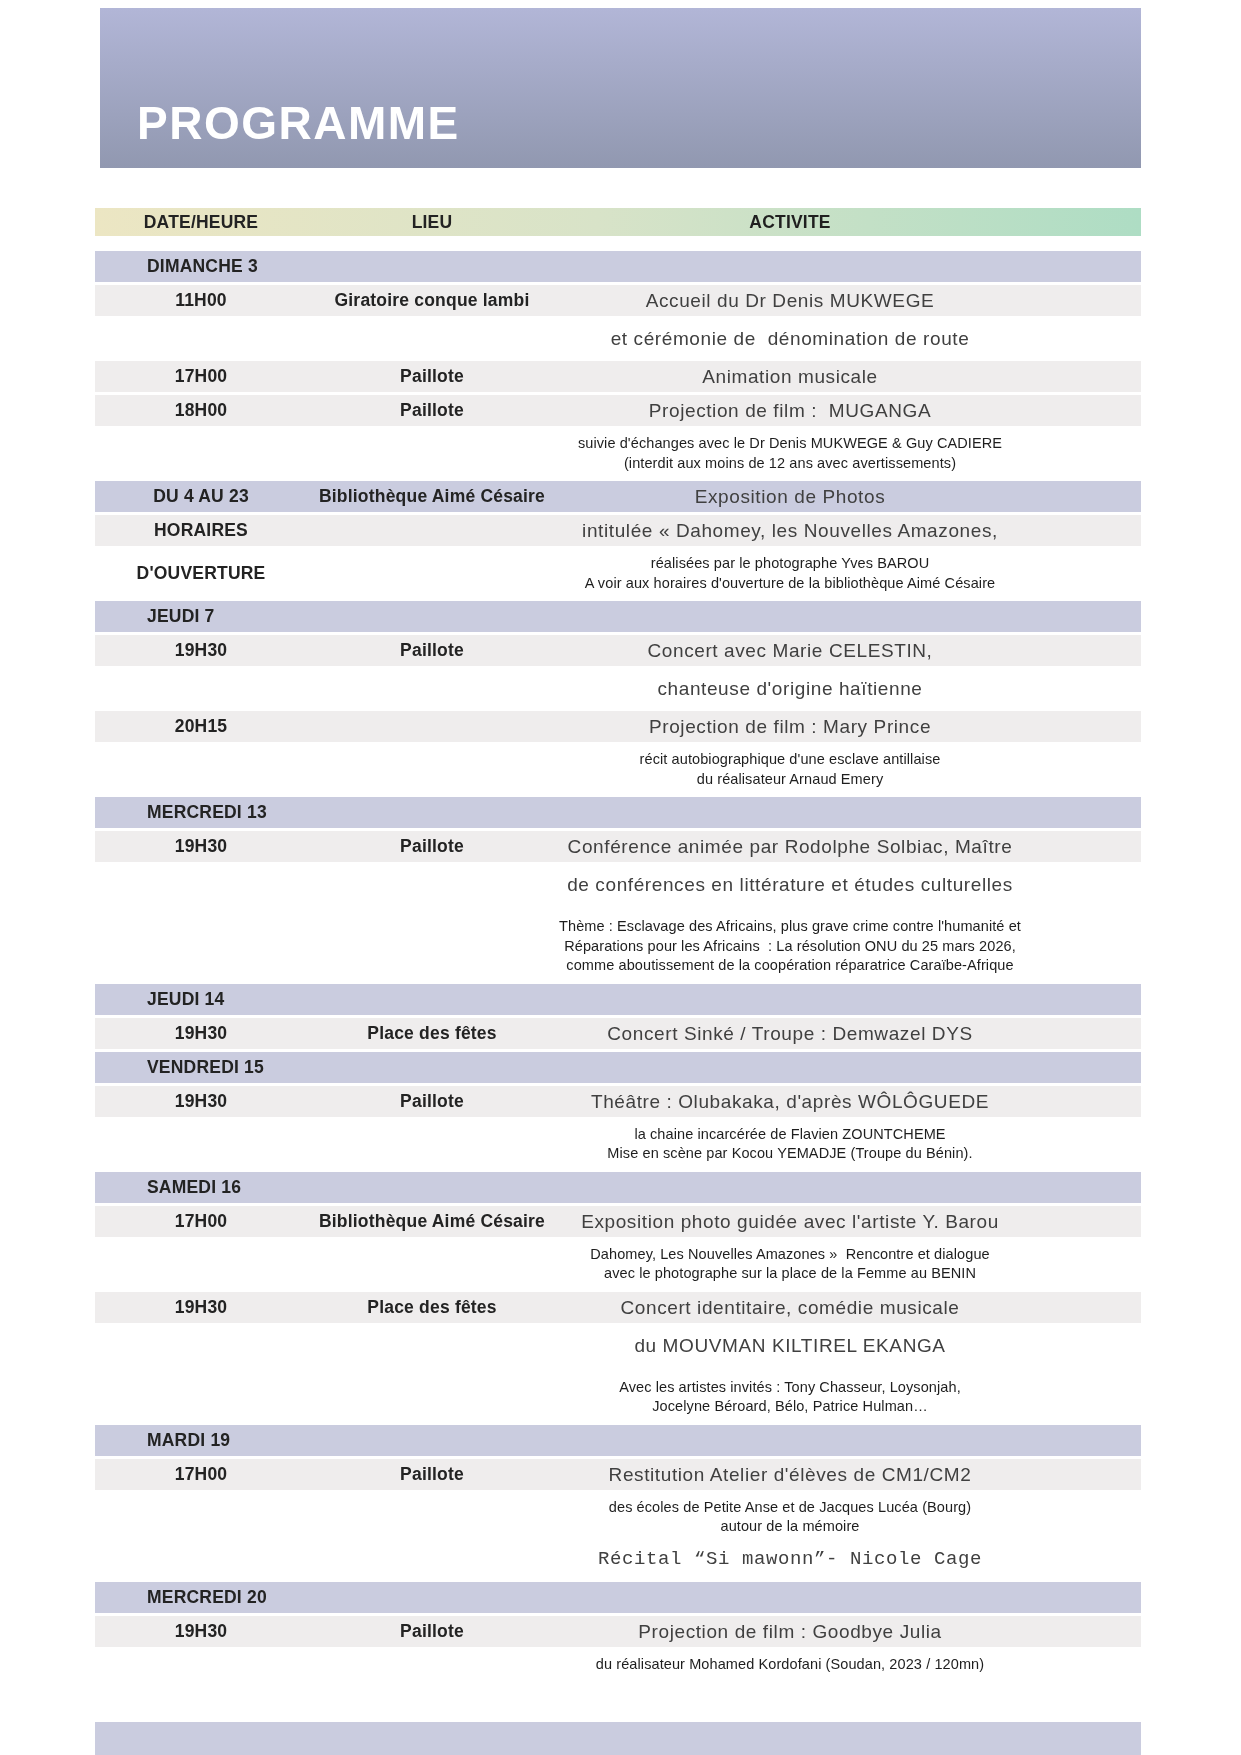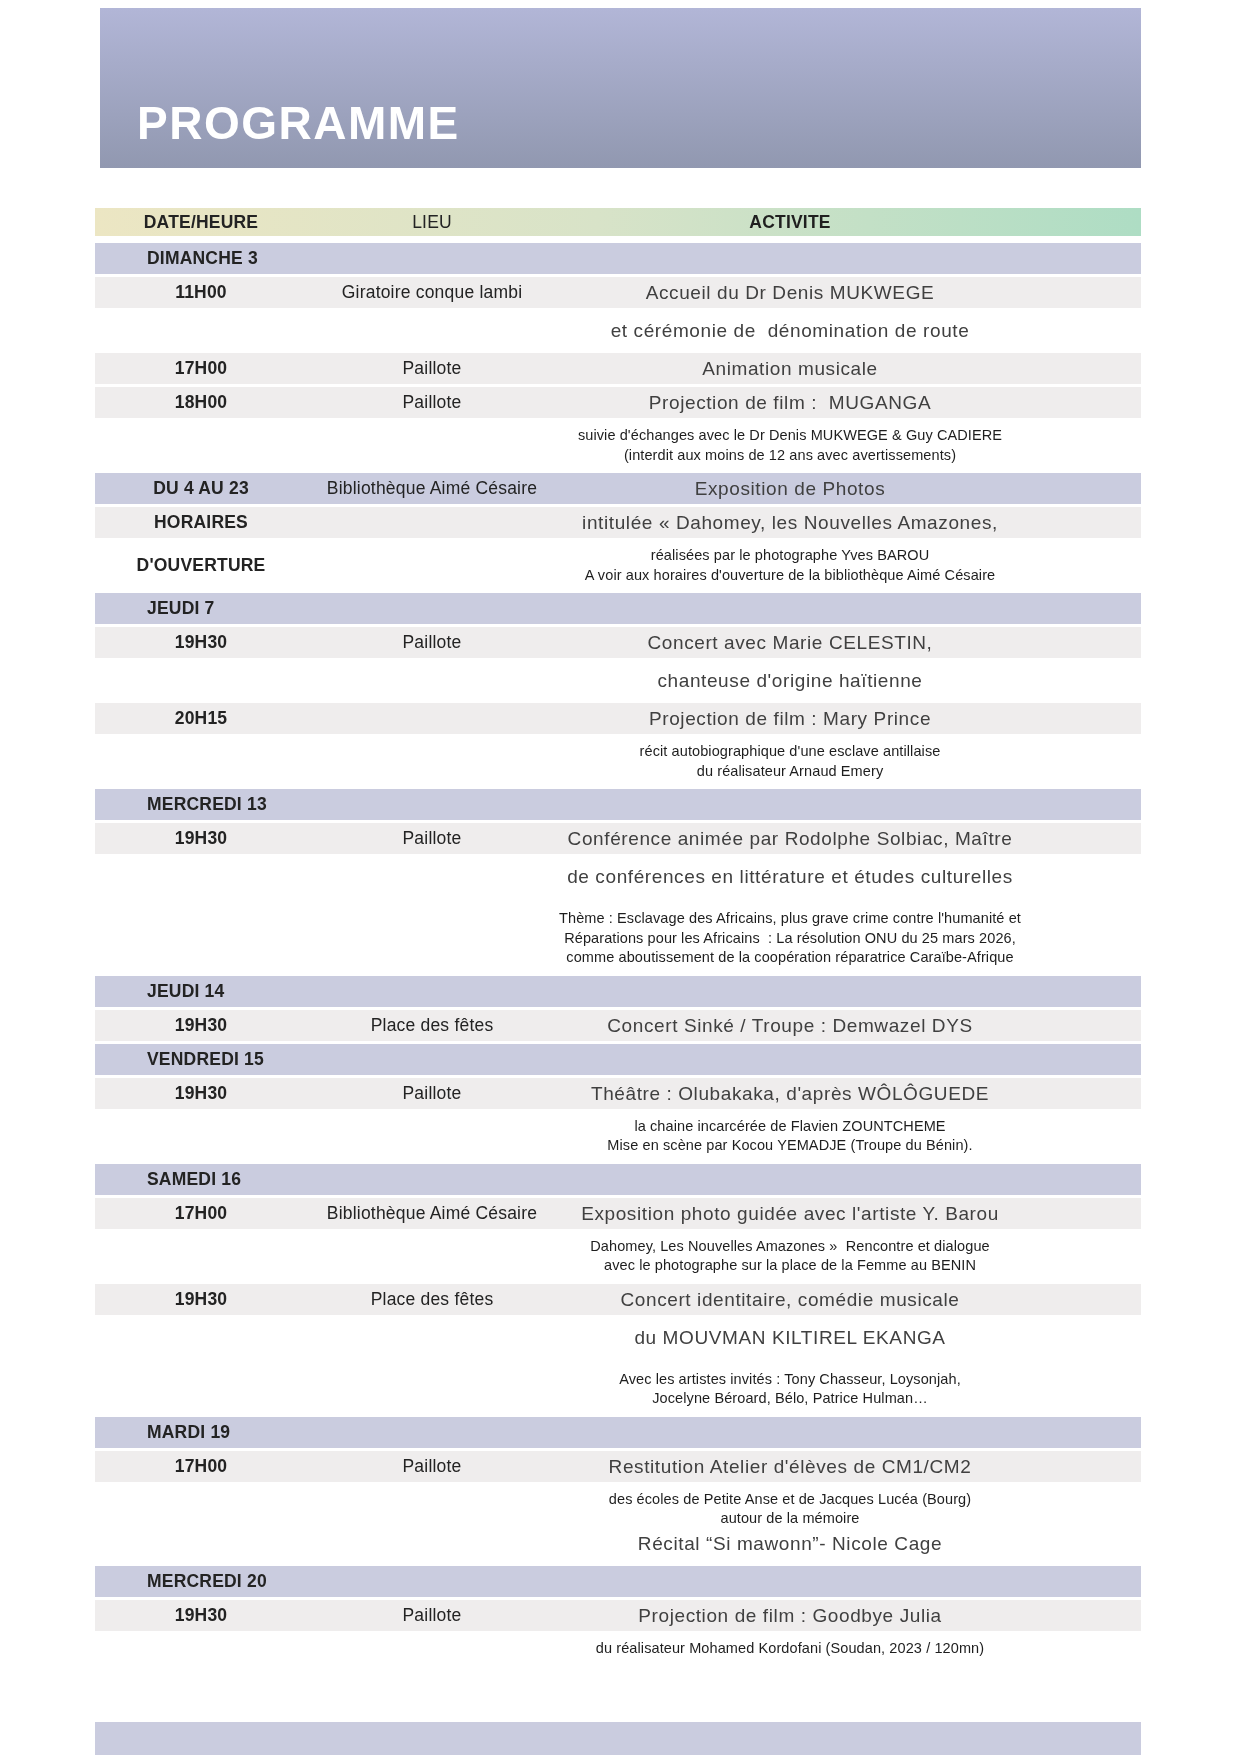--- a/index.html
+++ b/index.html
@@ -21,51 +21,51 @@
     position:absolute;left:37px;bottom:18px;
     font-size:46px;font-weight:800;letter-spacing:1.5px;
     color:#ffffff;
   }
   
   #table{
     position:absolute;left:95px;top:208px;
     width:1046px;
   }
   .hrow{
-    display:flex;height:28px;margin-bottom:7px;
+    display:flex;height:28px;margin-bottom:15px;
     background:linear-gradient(90deg, var(--hdr-left,#ece6c3) 0%, #d8e3c8 48%, var(--hdr-right,#aeddc4) 100%);
     align-items:center;
   }
   .hcell{font-size:17.5px;font-weight:700;color:#1f1f1f;letter-spacing:0.2px;}
   .row{display:flex;margin-bottom:3px;}
   .row.day{background:var(--day-band,#caccdf);height:31px;margin-top:2px;align-items:center;}
   .row.gray{background:var(--row-gray,#efeded);height:31px;align-items:center;}
   .row.white{background:#ffffff;padding:5px 0;align-items:center;}
   .col{box-sizing:border-box;}
   .c-date{
     width:212px;display:flex;align-items:center;justify-content:center;
     font-weight:700;font-size:17.5px;letter-spacing:0.2px;color:#232323;
     align-self:stretch;
   }
   .row.plain-day .c-date{justify-content:flex-start;padding-left:52px;}
   .c-lieu{
     width:250px;display:flex;align-items:center;justify-content:center;
-    font-weight:400;font-size:17.5px;letter-spacing:0.2px;color:#232323;
+    font-weight:700;font-size:17.5px;letter-spacing:0.2px;color:#232323;
     align-self:stretch;text-align:left;
   }
   .c-act{
     flex:1;padding-right:118px;
     display:flex;flex-direction:column;justify-content:center;
     text-align:center;align-self:stretch;
   }
   .line{white-space:pre-wrap;}
   .line.main{font-size:19px;line-height:29px;letter-spacing:0.6px;color:#404040;}
   .line.small{font-size:14.5px;line-height:19.5px;letter-spacing:0.1px;color:#1e1e1e;}
   .line.main + .line.small{margin-top:18px;}
-  .line.small + .line.main{margin-top:0;}
+  .line.small + .line.main{margin-top:8px;font-family:Liberation Mono, monospace;}
   
   #footer-band{
     position:absolute;left:95px;bottom:0;
     width:1046px;height:33px;
     background:var(--day-band,#caccdf);
   }
 </style>
 </head>
 <body>
 

